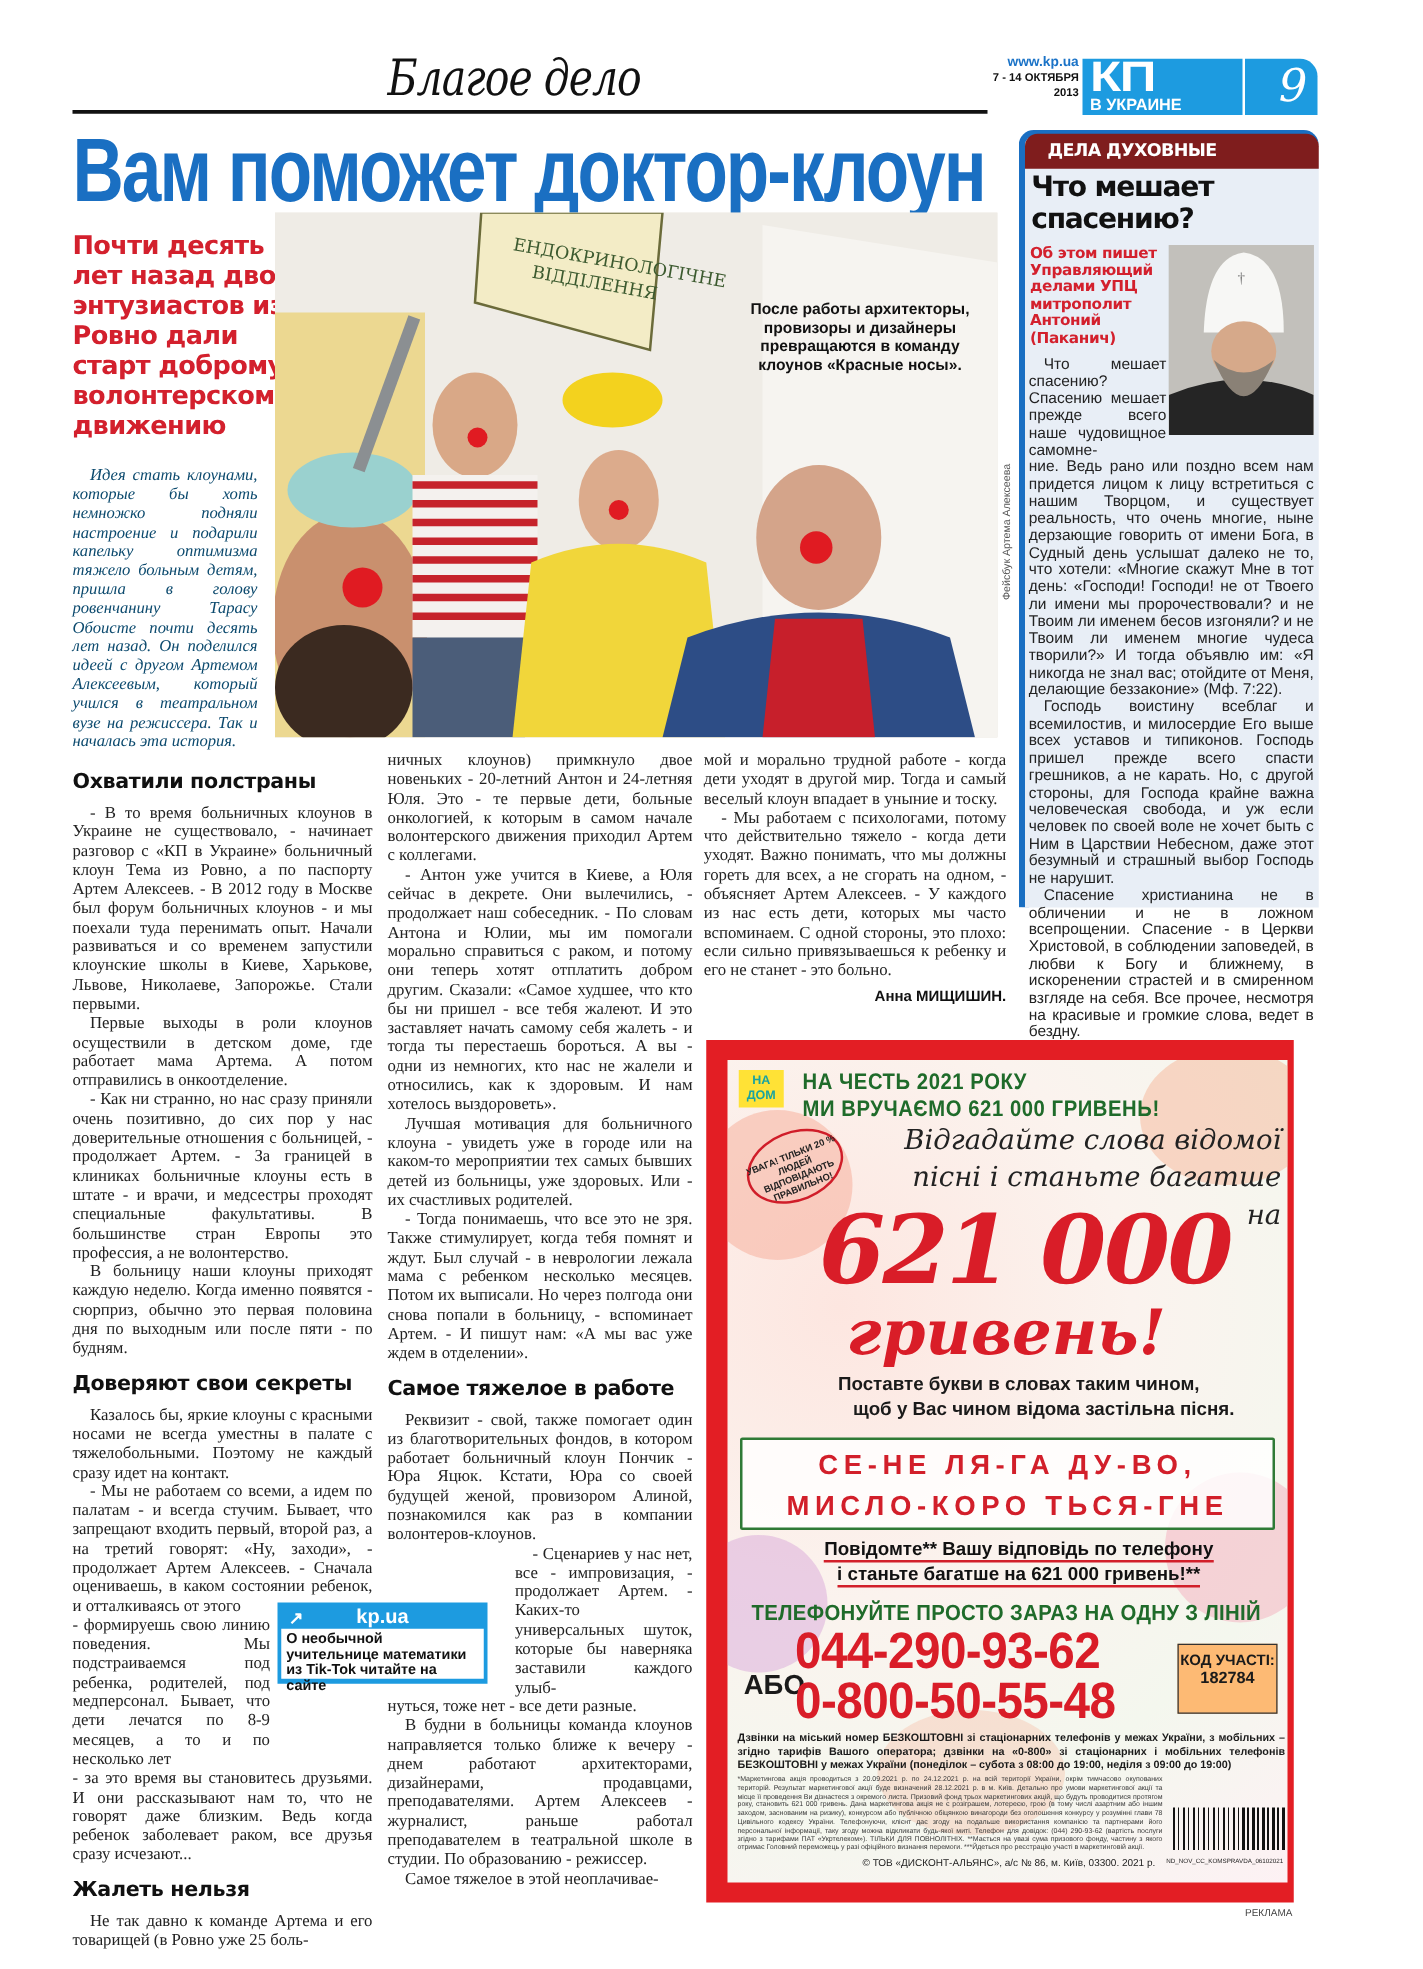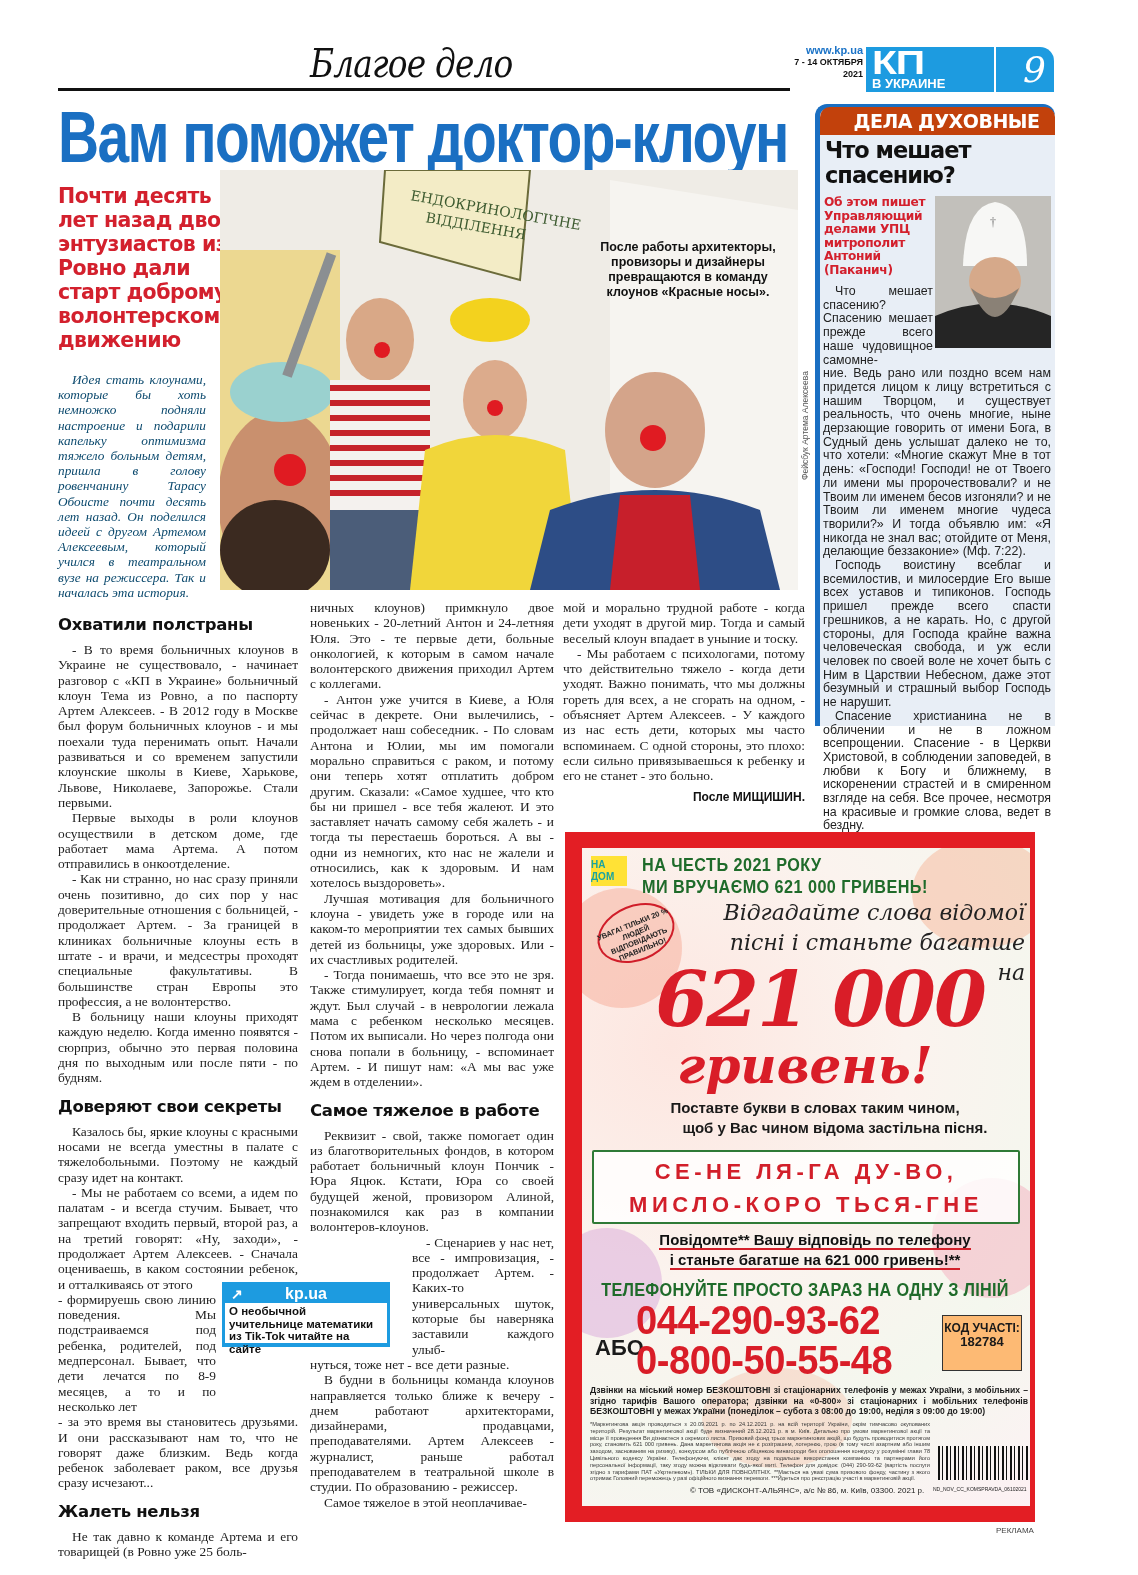--- a/index.html
+++ b/index.html
@@ -46,31 +46,31 @@
   .col2 .wrapnote { padding-left: 102px; }
 
   
   .promo { left: 222px; top: 1282px; width: 168px; height: 65px; background: #1d9be0; padding: 3px; }
   .promo .top { height: 18px; color: #fff; font-family: "Liberation Sans", sans-serif; font-weight: bold; font-size: 16px; text-align: center; line-height: 18px; position: relative; }
   .promo .rocket { position: absolute; left: 6px; top: 0; font-size: 14px; }
   .promo .body { background: #fff; height: 40px; padding: 2px 4px; font-family: "Liberation Sans", sans-serif; font-weight: bold; font-size: 11.5px; line-height: 12.5px; color: #111; }
 
   
   .side { left: 815px; top: 104px; width: 240px; height: 622px; background: #e8eef6; border-left: 5px solid #1a6fc2; border-top: 5px solid #1a6fc2; border-radius: 12px 12px 0 0; }
-  .side-tag { left: 820px; top: 107px; width: 235px; height: 28px; background: #c2410c; color: #fff; font-family: "DejaVu Sans", sans-serif; font-weight: bold; font-size: 19px; line-height: 28px; padding-left: 18px; letter-spacing: -0.5px; border-radius: 10px 10px 0 0; text-align: center; }
+  .side-tag { left: 820px; top: 107px; width: 235px; height: 28px; background: #7f1d1d; color: #fff; font-family: "DejaVu Sans", sans-serif; font-weight: bold; font-size: 14px; line-height: 28px; padding-left: 18px; letter-spacing: -0.5px; border-radius: 10px 10px 0 0; }
   .side-title { left: 825px; top: 138px; width: 228px; font-family: "DejaVu Sans", sans-serif; font-weight: bold; font-size: 22.5px; line-height: 25px; color: #111; letter-spacing: -1px; }
   .side-sub { left: 824px; top: 196px; width: 112px; font-family: "DejaVu Sans", sans-serif; font-weight: bold; font-size: 12.2px; line-height: 13.6px; color: #d3202d; letter-spacing: -0.3px; }
   .side-photo { left: 935px; top: 196px; width: 116px; height: 152px; background: #b9b6b0; overflow: hidden; }
   .side-body { left: 823px; top: 285px; width: 228px; font-family: "Liberation Sans", sans-serif; font-size: 12.4px; line-height: 13.7px; color: #222; text-align: justify; }
   .side-body p { text-indent: 12px; }
   .side-body .narrow { width: 110px; }
   .ad-frame { left: 565px; top: 832px; width: 470px; height: 690px; background: #e31e24; }
   .ad-inner { left: 582px; top: 848px; width: 448px; height: 658px; background: radial-gradient(circle at 20% 30%, #fde6e0 0, #fbf3ee 40%, #f4f7ee 70%, #fdf1f4 100%); overflow: hidden; }
   .ad-inner .flower { position: absolute; border-radius: 50%; opacity: 0.45; }
-  .nadom { left: 591px; top: 856px; width: 36px; height: 30px; background: #ffe236; color: #1aa3a0; font-family: "Liberation Sans", sans-serif; font-weight: bold; font-size: 10px; line-height: 12px; text-align: left; padding-top: 3px; }
+  .nadom { left: 591px; top: 856px; width: 36px; height: 30px; background: #ffe236; color: #1aa3a0; font-family: "Liberation Sans", sans-serif; font-weight: bold; font-size: 10px; line-height: 12px; text-align: center; padding-top: 3px; }
   .ad-head { left: 642px; top: 854px; font-family: "Liberation Sans", sans-serif; font-weight: bold; font-size: 18px; line-height: 22px; color: #1f6b2a; letter-spacing: 0.5px; transform: scaleX(0.9); transform-origin: left; }
   .ad-stamp { left: 596px; top: 905px; width: 80px; height: 56px; border: 2px solid #d01d29; border-radius: 50%; transform: rotate(-22deg); font-family: "Liberation Sans", sans-serif; font-weight: bold; font-size: 7.5px; line-height: 9px; text-align: center; color: #222; padding-top: 12px; }
   .ad-script { left: 705px; top: 898px; width: 320px; text-align: right; font-family: "DejaVu Serif", serif; font-style: italic; font-size: 22px; line-height: 30px; color: #222; }
   .ad-big { left: 640px; top: 960px; width: 360px; text-align: center; font-family: "DejaVu Serif", serif; font-style: italic; font-weight: bold; font-size: 76px; line-height: 80px; color: #d91d28; letter-spacing: -2px; }
   .ad-big2 { left: 640px; top: 1036px; width: 330px; text-align: center; font-family: "DejaVu Serif", serif; font-style: italic; font-weight: bold; font-size: 50px; line-height: 60px; color: #d91d28; }
   .ad-instr { left: 600px; top: 1098px; width: 430px; text-align: center; font-family: "Liberation Sans", sans-serif; font-weight: bold; font-size: 15px; line-height: 20px; color: #1a1a1a; }
   .ad-puzzle { left: 592px; top: 1150px; width: 428px; height: 74px; border: 2px solid #2f7a36; border-radius: 2px; background: rgba(255,255,255,0.82); text-align: center; font-family: "Liberation Sans", sans-serif; font-weight: bold; font-size: 22px; line-height: 33px; color: #d21f2a; letter-spacing: 4.5px; padding-top: 3px; }
   .ad-cta { left: 600px; top: 1230px; width: 430px; text-align: center; font-family: "Liberation Sans", sans-serif; font-weight: bold; font-size: 15px; line-height: 20px; color: #111; }
   .ad-cta span { border-bottom: 2px solid #d21f2a; }
   .ad-lines { left: 585px; top: 1280px; width: 440px; text-align: center; font-family: "Liberation Sans", sans-serif; font-weight: bold; font-size: 17.5px; color: #1f6b2a; letter-spacing: 0.3px; transform: scaleX(0.93); }
@@ -85,21 +85,21 @@
   .reklama { left: 996px; top: 1526px; font-family: "Liberation Sans", sans-serif; font-size: 8px; color: #444; }
 </style>
 </head>
 <body>
 
 <div class="abs section-title">Благое дело</div>
 <div class="abs header-rule"></div>
 <div class="abs header-meta">
   <div class="url">www.kp.ua</div>
   <div class="date">7 - 14 ОКТЯБРЯ</div>
-  <div class="date">2021</div>
+  <div class="date">2013</div>
 </div>
 <div class="abs logo-box">
   <span class="kp">КП</span>
   <span class="ua">В УКРАИНЕ</span>
 </div>
 <div class="abs page-num-box">9</div>
 
 <div class="abs headline">Вам поможет доктор-клоун</div>
 <div class="abs subhead">Почти десять лет назад двое энтузиастов из Ровно дали старт доброму волонтерскому движению</div>
 <div class="abs lead">Идея стать клоунами, которые бы хоть немножко подняли настроение и подарили капельку оптимизма тяжело больным детям, пришла в голову ровенчанину Тарасу Обоисте почти десять лет назад. Он поделился идеей с другом Артемом Алексеевым, который учился в театральном вузе на режиссера. Так и началась эта история.</div>
@@ -172,21 +172,21 @@
   <p>Реквизит - свой, также помогает один из благотворительных фондов, в котором работает больничный клоун Пончик - Юра Яцюк. Кстати, Юра со своей будущей женой, провизором Алиной, познакомился как раз в компании волонтеров-клоунов.</p>
   <p class="wrapnote">- Сценариев у нас нет, все - импровизация, - продолжает Артем. - Каких-то универсальных шуток, которые бы наверняка заставили каждого улыб-</p>
   <p class="noindent">нуться, тоже нет - все дети разные.</p>
   <p>В будни в больницы команда клоунов направляется только ближе к вечеру - днем работают архитекторами, дизайнерами, продавцами, преподавателями. Артем Алексеев - журналист, раньше работал преподавателем в театральной школе в студии. По образованию - режиссер.</p>
   <p>Самое тяжелое в этой неоплачивае-</p>
 </div>
 
 <div class="abs col col3">
   <p class="noindent">мой и морально трудной работе - когда дети уходят в другой мир. Тогда и самый веселый клоун впадает в уныние и тоску.</p>
   <p>- Мы работаем с психологами, потому что действительно тяжело - когда дети уходят. Важно понимать, что мы должны гореть для всех, а не сгорать на одном, - объясняет Артем Алексеев. - У каждого из нас есть дети, которых мы часто вспоминаем. С одной стороны, это плохо: если сильно привязываешься к ребенку и его не станет - это больно.</p>
-  <div class="byline">После МИЩИШИН.</div>
+  <div class="byline">Анна МИЩИШИН.</div>
 </div>
 
 <div class="abs promo">
   <div class="top">
     <span class="rocket">↗</span>
     <span>kp.ua</span>
   </div>
   <div class="body">О необычной учительнице математики из Tik-Tok читайте на сайте</div>
 </div>
 

